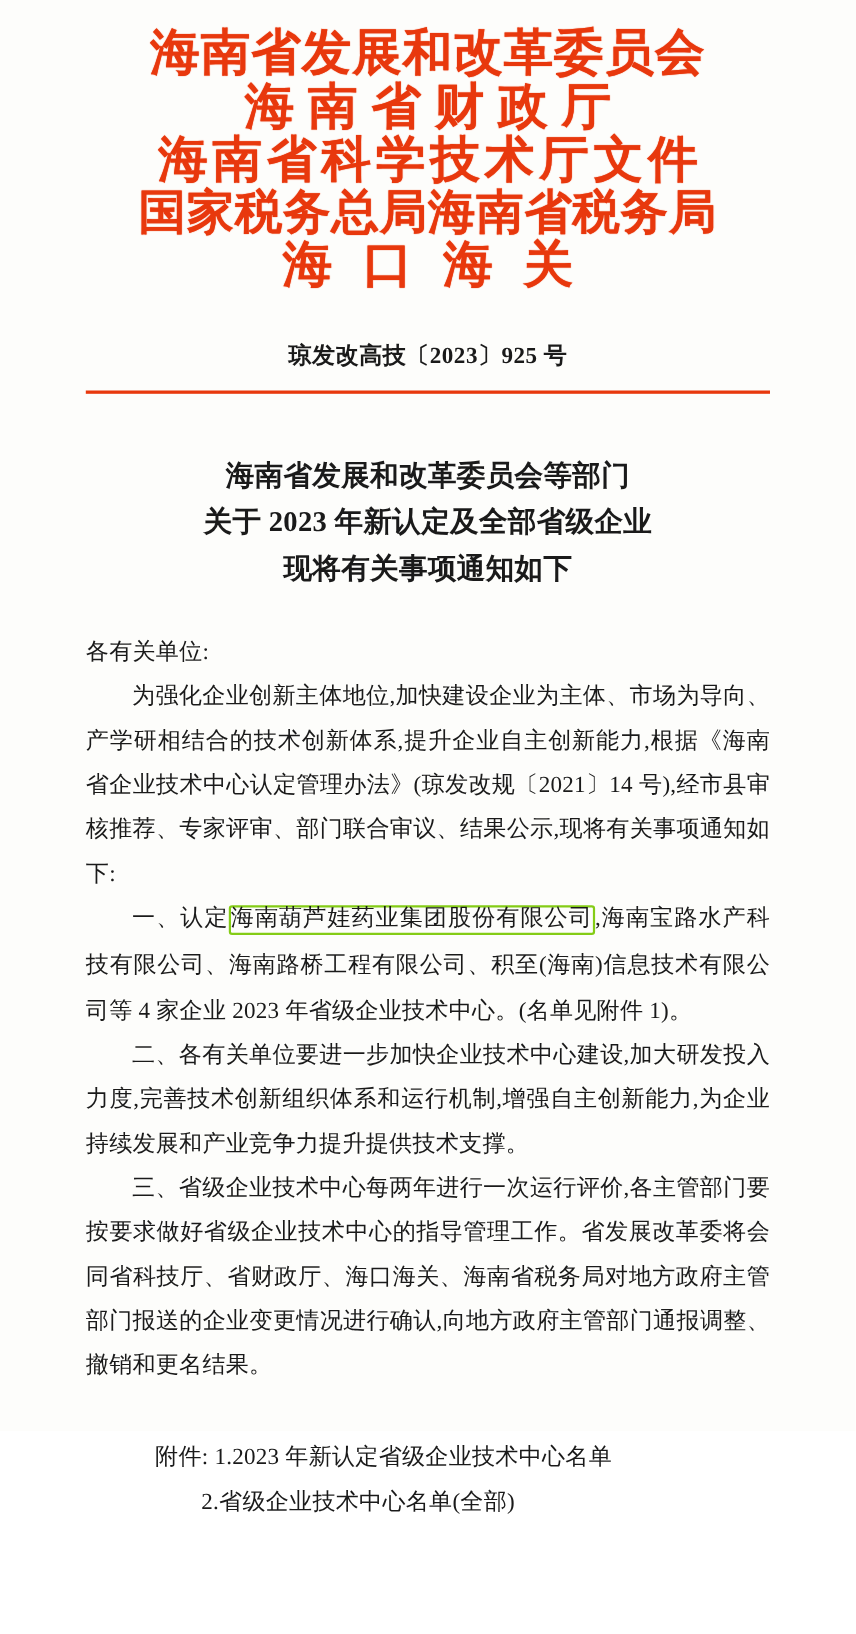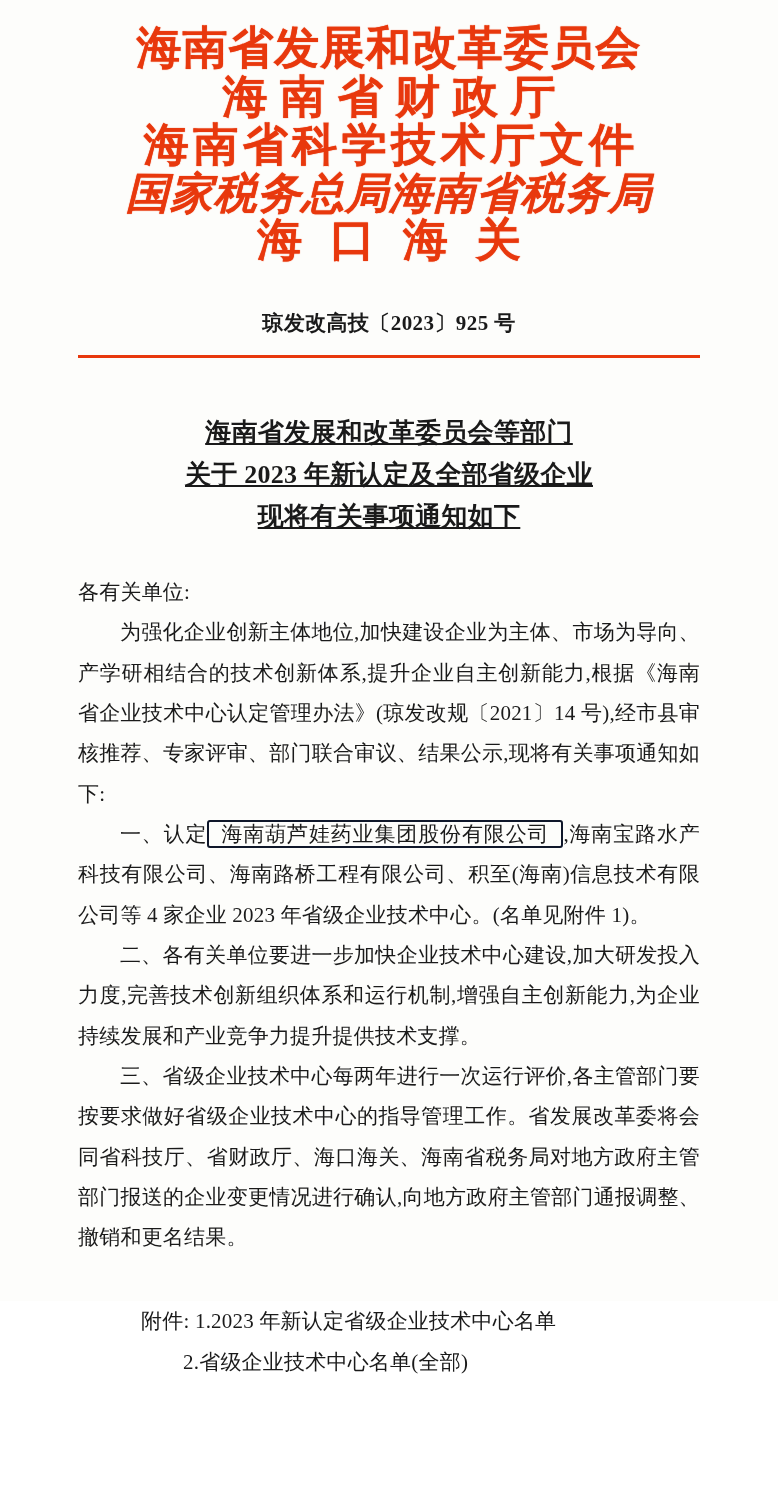--- a/index.html
+++ b/index.html
@@ -33,21 +33,21 @@
     font-family: "DejaVu Serif", "Liberation Serif", serif;
     font-weight: bold;
     letter-spacing: 0.02em;
     line-height: 1.08;
     white-space: nowrap;
     text-shadow: 0 0 1px #e8380d;
   }
   .lh-1 { font-size: 45px; }
   .lh-2 { font-size: 45px; letter-spacing: 0.28em; text-indent: 0.28em; }
   .lh-3 { font-size: 45px; letter-spacing: 0.10em; text-indent: 0.10em; }
-  .lh-4 { font-size: 43px; font-style: italic; }
+  .lh-4 { font-size: 43px; }
   .lh-5 { font-size: 45px; letter-spacing: 0.62em; text-indent: 0.62em; }
 
   
   .docnum {
     margin-top: 44px;
     text-align: center;
     font-size: 21px;
     color: #1a1a1a;
     letter-spacing: 0.02em;
     font-weight: bold;
@@ -61,38 +61,39 @@
 
   
   .title {
     margin-top: 54px;
     text-align: center;
     font-size: 26px;
     font-weight: bold;
     line-height: 1.62;
     letter-spacing: 0.01em;
   }
-  .title div { white-space: nowrap; text-decoration: underline; }
+  .title div { white-space: nowrap; }
 
   
   .body {
     margin-top: 34px;
     font-size: 21px;
     line-height: 1.92;
     text-align: justify;
     text-justify: inter-ideograph;
     letter-spacing: 0.01em;
   }
   .salutation { margin-bottom: 0; }
   .para { text-indent: 2em; margin: 0; }
   .highlight {
     position: relative;
-    border: 2px solid #0f172a;
+    border: 2px solid #84cc16;
     border-radius: 3px;
-    padding: 0 12px;
+    padding: 0 0;
+    font-family: Liberation Mono, monospace;
   }
 
   
   .attach {
     margin-top: 44px;
     font-size: 21px;
     line-height: 1.95;
     letter-spacing: 0.01em;
   }
   .attach .a1 { text-indent: 3em; }

